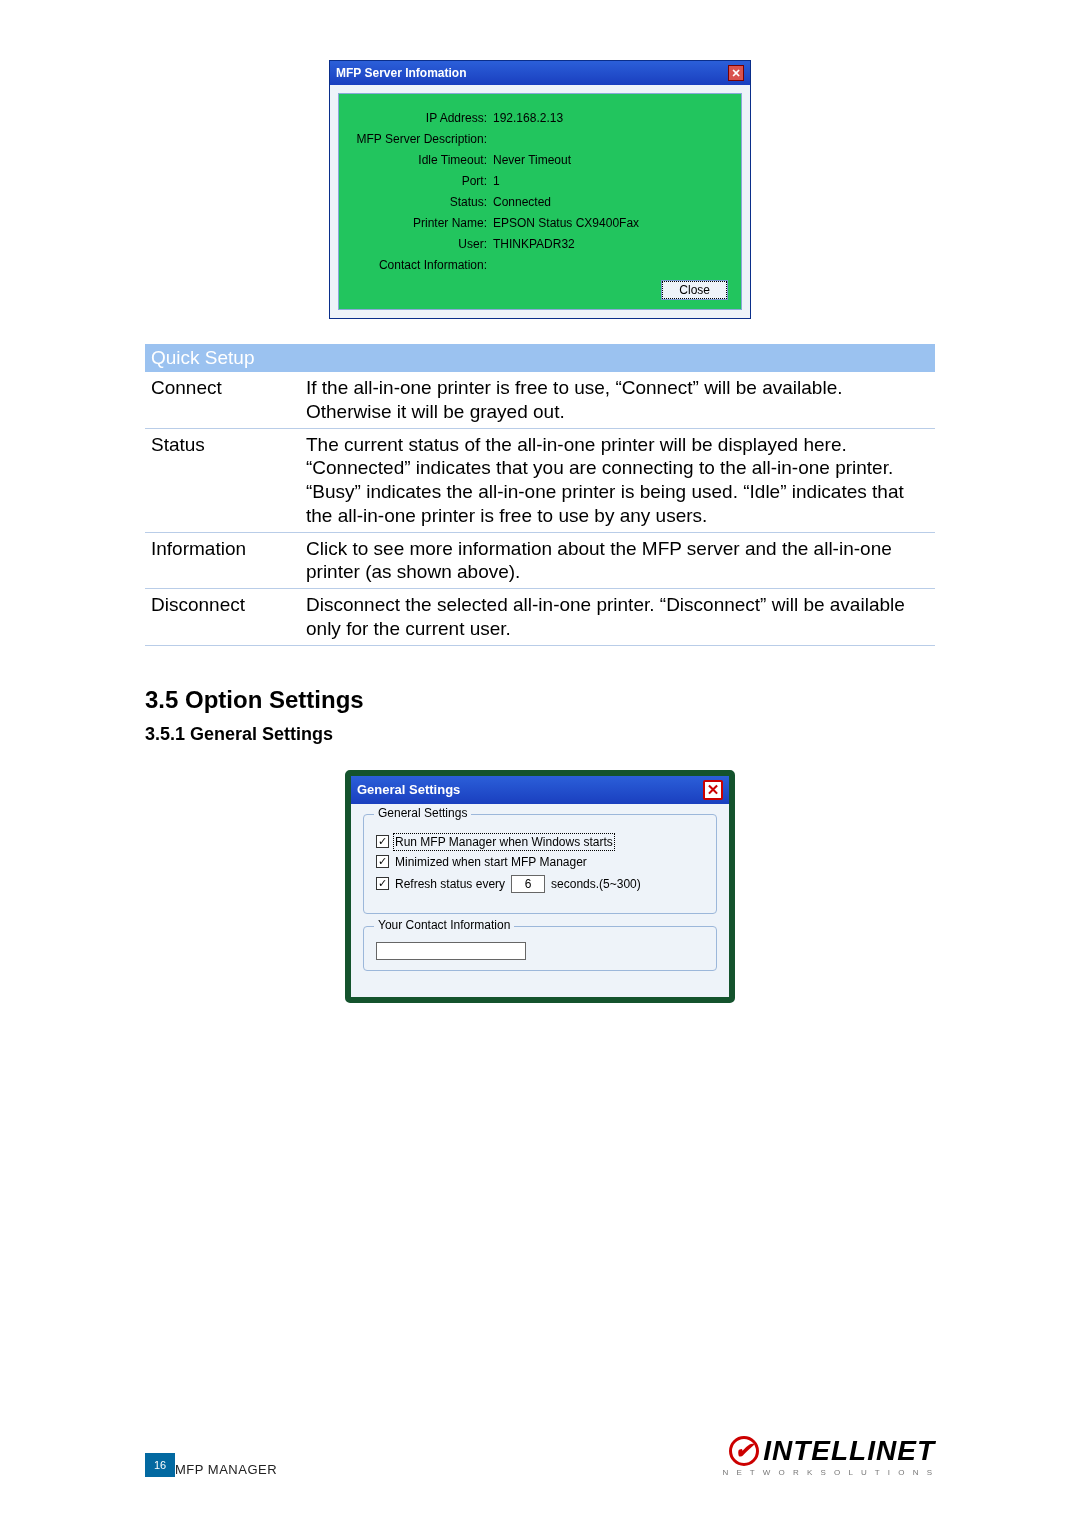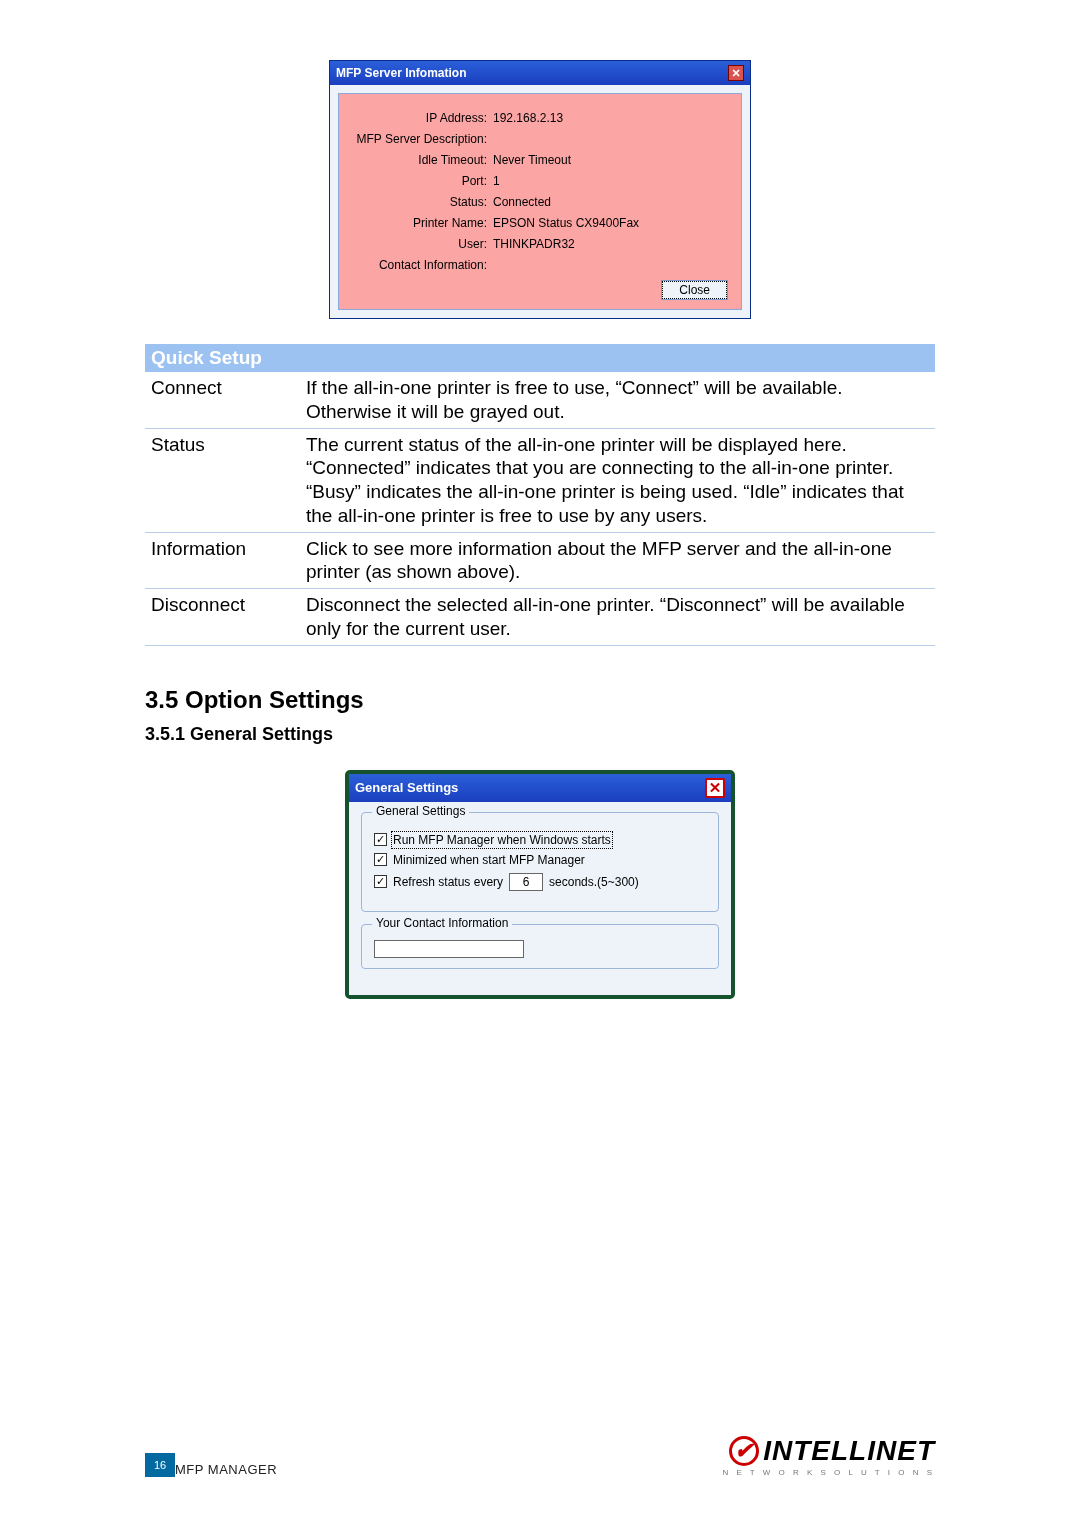--- a/index.html
+++ b/index.html
@@ -42,21 +42,21 @@
     font-weight: bold;
     line-height: 1;
   }
   .mfp-body {
     background: #eef3f9;
     padding: 8px;
   }
   .mfp-inner {
     border: 1px solid #8aa8d8;
     padding: 10px 14px 10px 14px;
-    background: #fca5a5;
+    background: #22c55e;
   }
   .mfp-row {
     display: flex;
     font-size: 12px;
     color: #000;
     margin: 7px 0;
   }
   .mfp-label {
     width: 140px;
     text-align: right;
@@ -79,21 +79,21 @@
   }
   
   .quick {
     margin-top: 25px;
     width: 100%;
     border-collapse: collapse;
   }
   .quick th {
     background: #9bc2f0;
     color: #fff;
-    font-weight: bold;
+    font-weight: normal;
     text-align: left;
     font-size: 19px;
     padding: 3px 6px;
   }
   .quick td {
     border-bottom: 1px solid #b9cde8;
     padding: 4px 6px;
     font-size: 19px;
     vertical-align: top;
     line-height: 1.25;
@@ -110,21 +110,21 @@
   }
   .h351 {
     margin-top: 10px;
     font-size: 18px;
     font-weight: bold;
   }
   
   .gs-dialog {
     width: 390px;
     margin: 25px auto 0;
-    border: 4px solid #14532d;
+    border: 6px solid #14532d;
     border-radius: 5px;
   }
   .gs-title {
     background: linear-gradient(#2b5fd9, #1a3fbf);
     color: #fff;
     font-weight: bold;
     font-size: 13px;
     padding: 4px 6px;
     display: flex;
     justify-content: space-between;

